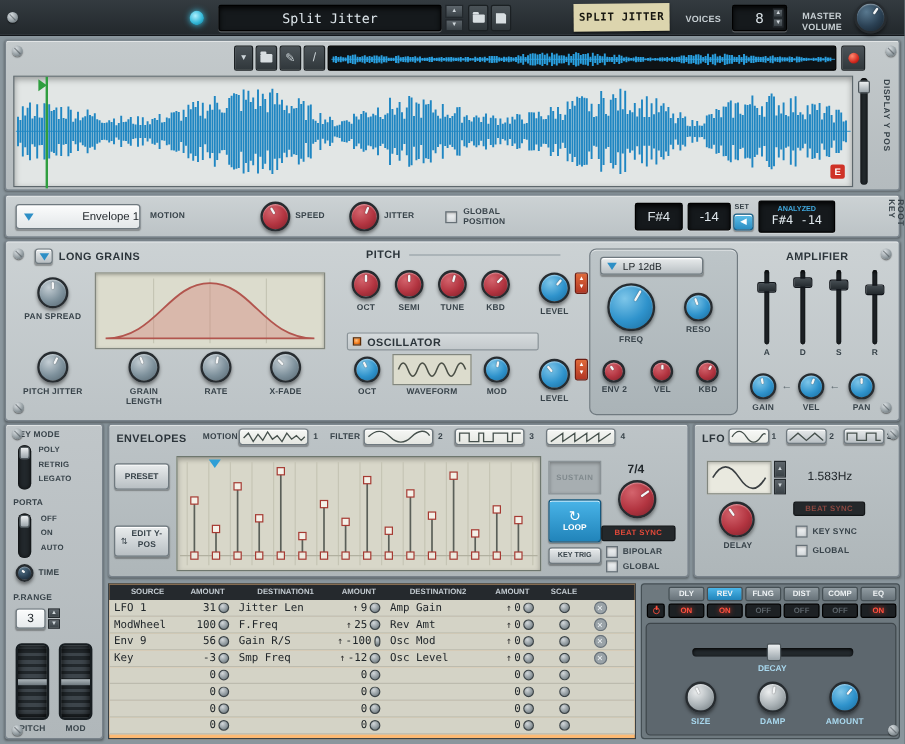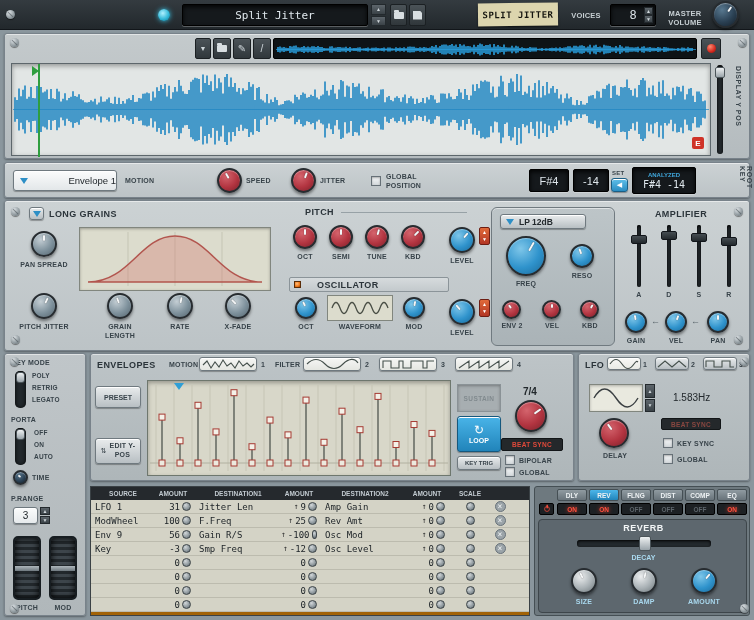--- a/index.html
+++ b/index.html
@@ -215,21 +215,21 @@
     <div class="lbl" style="left:394px;top:52px;width:28px">KBD</div>
     <div class="knob k-blue" style="left:444px;top:26px;width:26px;height:26px;--rot:40deg">
         <div class="ptr"></div>
       </div>
     <div class="lbl" style="left:438px;top:56px;width:38px">LEVEL</div>
     <div class="route" style="left:474px;top:26px">
         <span>▲</span>
         <span>▼</span>
       </div>
 
-    <div class="abs" style="left:284px;top:76px;width:160px;height:15px;border:1px solid #8b9499;border-radius:2px;background:linear-gradient(#d6dbdd,#c3c9cc);display:flex;align-items:center;gap:16px;padding-left:4px">
+    <div class="abs" style="left:284px;top:76px;width:160px;height:15px;border:1px solid #8b9499;border-radius:2px;background:linear-gradient(#d6dbdd,#c3c9cc);display:flex;align-items:center;gap:5px;padding-left:4px">
       <span style="width:7px;height:7px;background:radial-gradient(circle at 40% 35%,#ffc080,#f07818 60%,#8a3c05);border:1px solid #5a2c08"></span>
       <span class="title" style="position:static">OSCILLATOR</span>
     </div>
     <div class="knob k-blue" style="left:290px;top:96px;width:22px;height:22px;--rot:-25deg">
         <div class="ptr"></div>
       </div>
     <div class="lbl" style="left:284px;top:122px;width:34px">OCT</div>
     <div class="abs" style="left:322px;top:94px;width:66px;height:26px;background:#dcdccd;border:1px solid #81867e">
       <svg width="64" height="24">
           <path d="M4,12 q4,-11 8,0 t8,0 t8,0 t8,0 t8,0 t8,0 t8,0" fill="none" stroke="#4a4f46" stroke-width="1.3"></path>
@@ -245,21 +245,21 @@
       </div>
     <div class="lbl" style="left:438px;top:128px;width:38px">LEVEL</div>
     <div class="route" style="left:474px;top:98px">
         <span>▲</span>
         <span>▼</span>
       </div>
 
     <div class="abs" style="left:486px;top:6px;width:124px;height:139px;background:linear-gradient(#bdc5c8,#aab3b7);border:1px solid #707a80;border-radius:6px;box-shadow:inset 0 1px 0 rgba(255,255,255,.5)">
       <div class="btn" style="left:8px;top:6px;width:86px;height:15px;gap:5px;justify-content:flex-start;padding-left:5px">
         <span class="tri-d"></span>
-        <span style="font-size:8.5px;font-weight:bold;color:#23292d">LP 12dB</span>
+        <span style="font-size:8.5px;font-weight:normal;color:#23292d">LP 12dB</span>
       </div>
       <div class="knob k-blue" style="left:14px;top:28px;width:40px;height:40px;--rot:30deg">
           <div class="ptr"></div>
         </div>
       <div class="lbl" style="left:16px;top:72px;width:36px">FREQ</div>
       <div class="knob k-blue" style="left:78px;top:36px;width:24px;height:24px;--rot:-20deg">
           <div class="ptr"></div>
         </div>
       <div class="lbl" style="left:74px;top:64px;width:32px">RESO</div>
       <div class="knob k-red" style="left:10px;top:92px;width:19px;height:19px;--rot:-35deg">
@@ -500,21 +500,21 @@
         <div class="ptr"></div>
       </div>
     <div class="lbl" style="left:14px;top:98px;width:44px">DELAY</div>
     <div class="badge-dk" style="left:82px;top:64px;width:60px;height:12px;color:#8a4740">BEAT SYNC</div>
     <div class="chk" style="left:84px;top:84px"></div>
     <div class="lbl" style="left:98px;top:86px;text-align:left">KEY SYNC</div>
     <div class="chk" style="left:84px;top:100px"></div>
     <div class="lbl" style="left:98px;top:102px;text-align:left">GLOBAL</div>
   </div>
 
-  <div class="abs" style="left:90px;top:486px;width:440px;height:130px;border:1px solid #3a4145;background:#a16207;overflow:hidden">
+  <div class="abs" style="left:90px;top:486px;width:440px;height:130px;border:1px solid #3a4145;background:#fdba74;overflow:hidden">
     <div class="mx-head">
         <span class="mc c-src" style="justify-content: center;">SOURCE</span>
         <span class="mc c-amt" style="justify-content: center;">AMOUNT</span>
         <span class="mc c-dst" style="justify-content: center;">DESTINATION1</span>
         <span class="mc c-amt" style="justify-content: center;">AMOUNT</span>
         <span class="mc c-dst2" style="justify-content: center;">DESTINATION2</span>
         <span class="mc c-amt" style="justify-content: center;">AMOUNT</span>
         <span class="mc c-sc" style="justify-content: center;">SCALE</span>
       </div>
     <div>
@@ -639,21 +639,20 @@
           <span class="pwr" style="transform:scale(.7)"></span>
         </div>
     <div class="fx-on on" style="left: 22px;">ON</div>
         <div class="fx-on on" style="left: 54px;">ON</div>
         <div class="fx-on" style="left: 86px;">OFF</div>
         <div class="fx-on" style="left: 118px;">OFF</div>
         <div class="fx-on" style="left: 150px;">OFF</div>
         <div class="fx-on on" style="left: 182px;">ON</div>
       </div>
     <div class="abs" style="left:3px;top:32px;width:209px;height:94px;background:#5d676e;border:1px solid #3e464b;border-radius:4px">
-      <div class="abs" style="left:0;top:3px;width:209px;text-align:center;color:#f2f5f6;font-size:9px;font-weight:bold;letter-spacing:.5px">REVERB</div>
       <div class="abs" style="left:38px;top:20px;width:134px;height:7px;background:#23292d;border-radius:3px;box-shadow:inset 0 1px 3px #000">
         <div class="abs" style="left:62px;top:-4px;width:12px;height:15px;background:linear-gradient(#eef1f2,#9aa4aa);border:1px solid #4c555a;border-radius:2px"></div>
       </div>
       <div class="abs" style="left:0;top:34px;width:209px;text-align:center;color:#a9d8ee;font-size:7px;font-weight:bold">DECAY</div>
       <div class="knob k-silver" style="left:32px;top:48px;width:26px;height:26px;--rot:-25deg">
           <div class="ptr"></div>
         </div>
       <div class="lbl" style="left:25px;top:78px;width:40px;color:#a9d8ee">SIZE</div>
       <div class="knob k-silver" style="left:92px;top:48px;width:26px;height:26px;--rot:10deg">
           <div class="ptr"></div>

